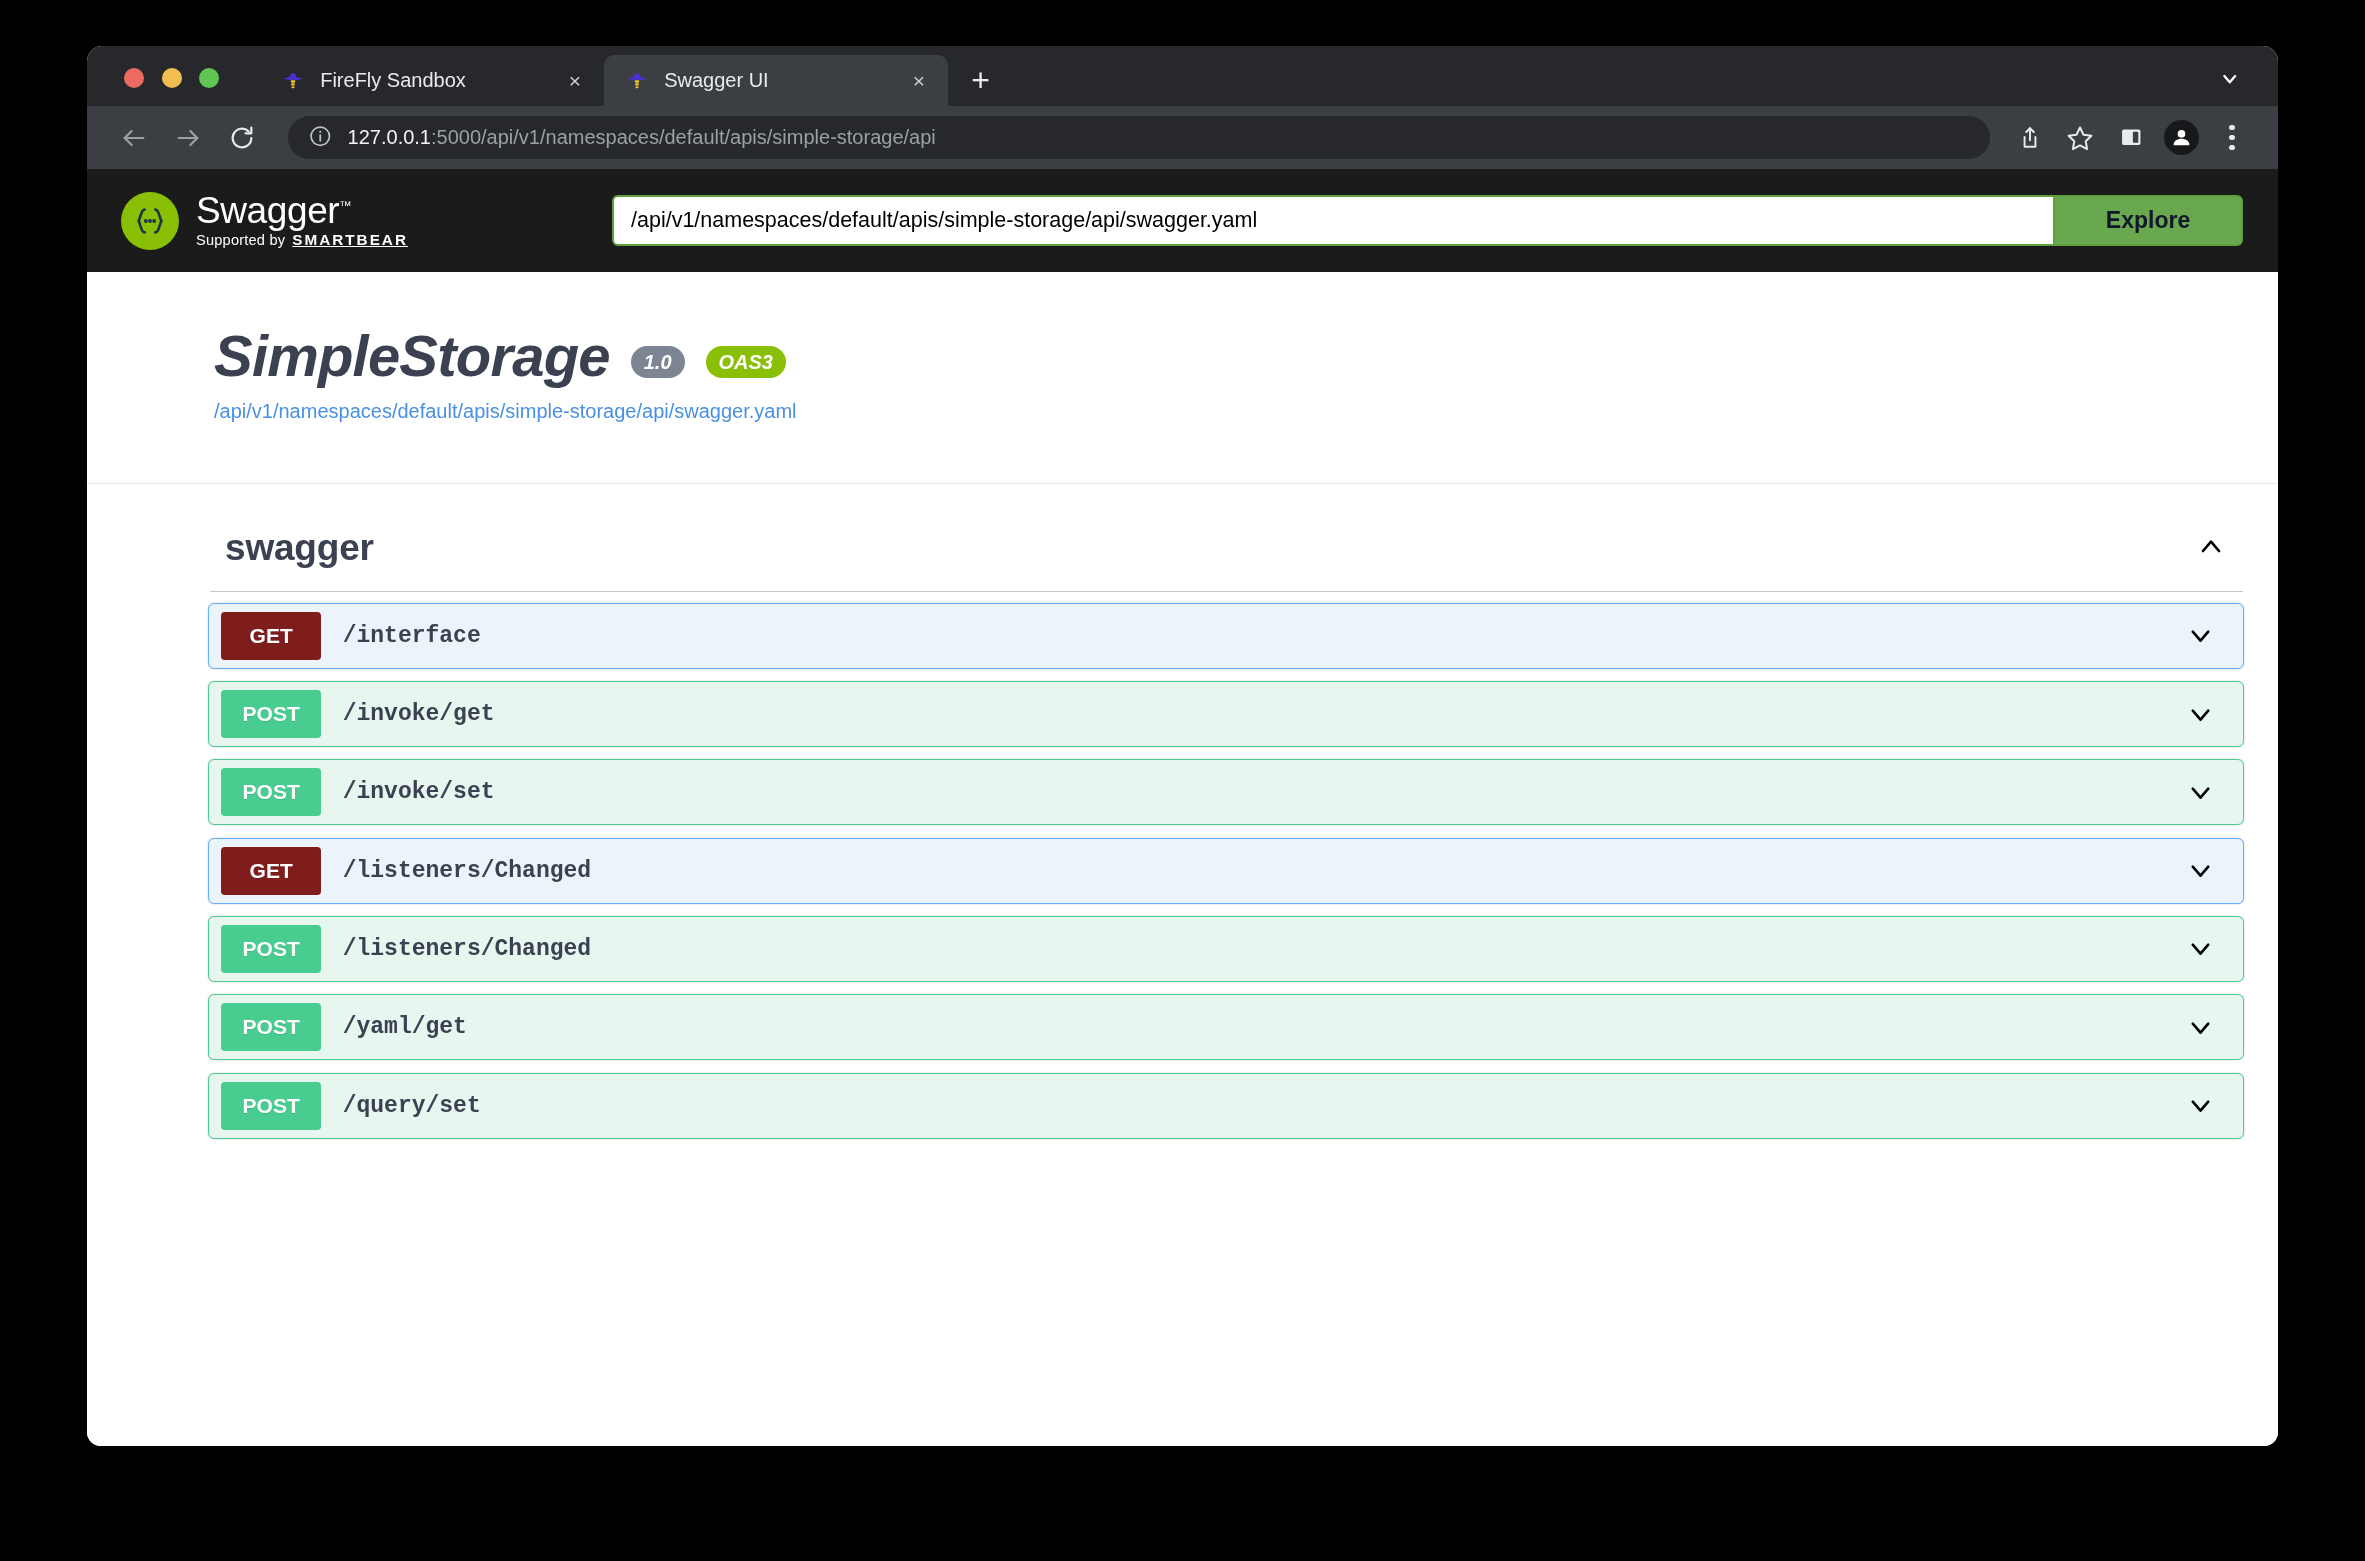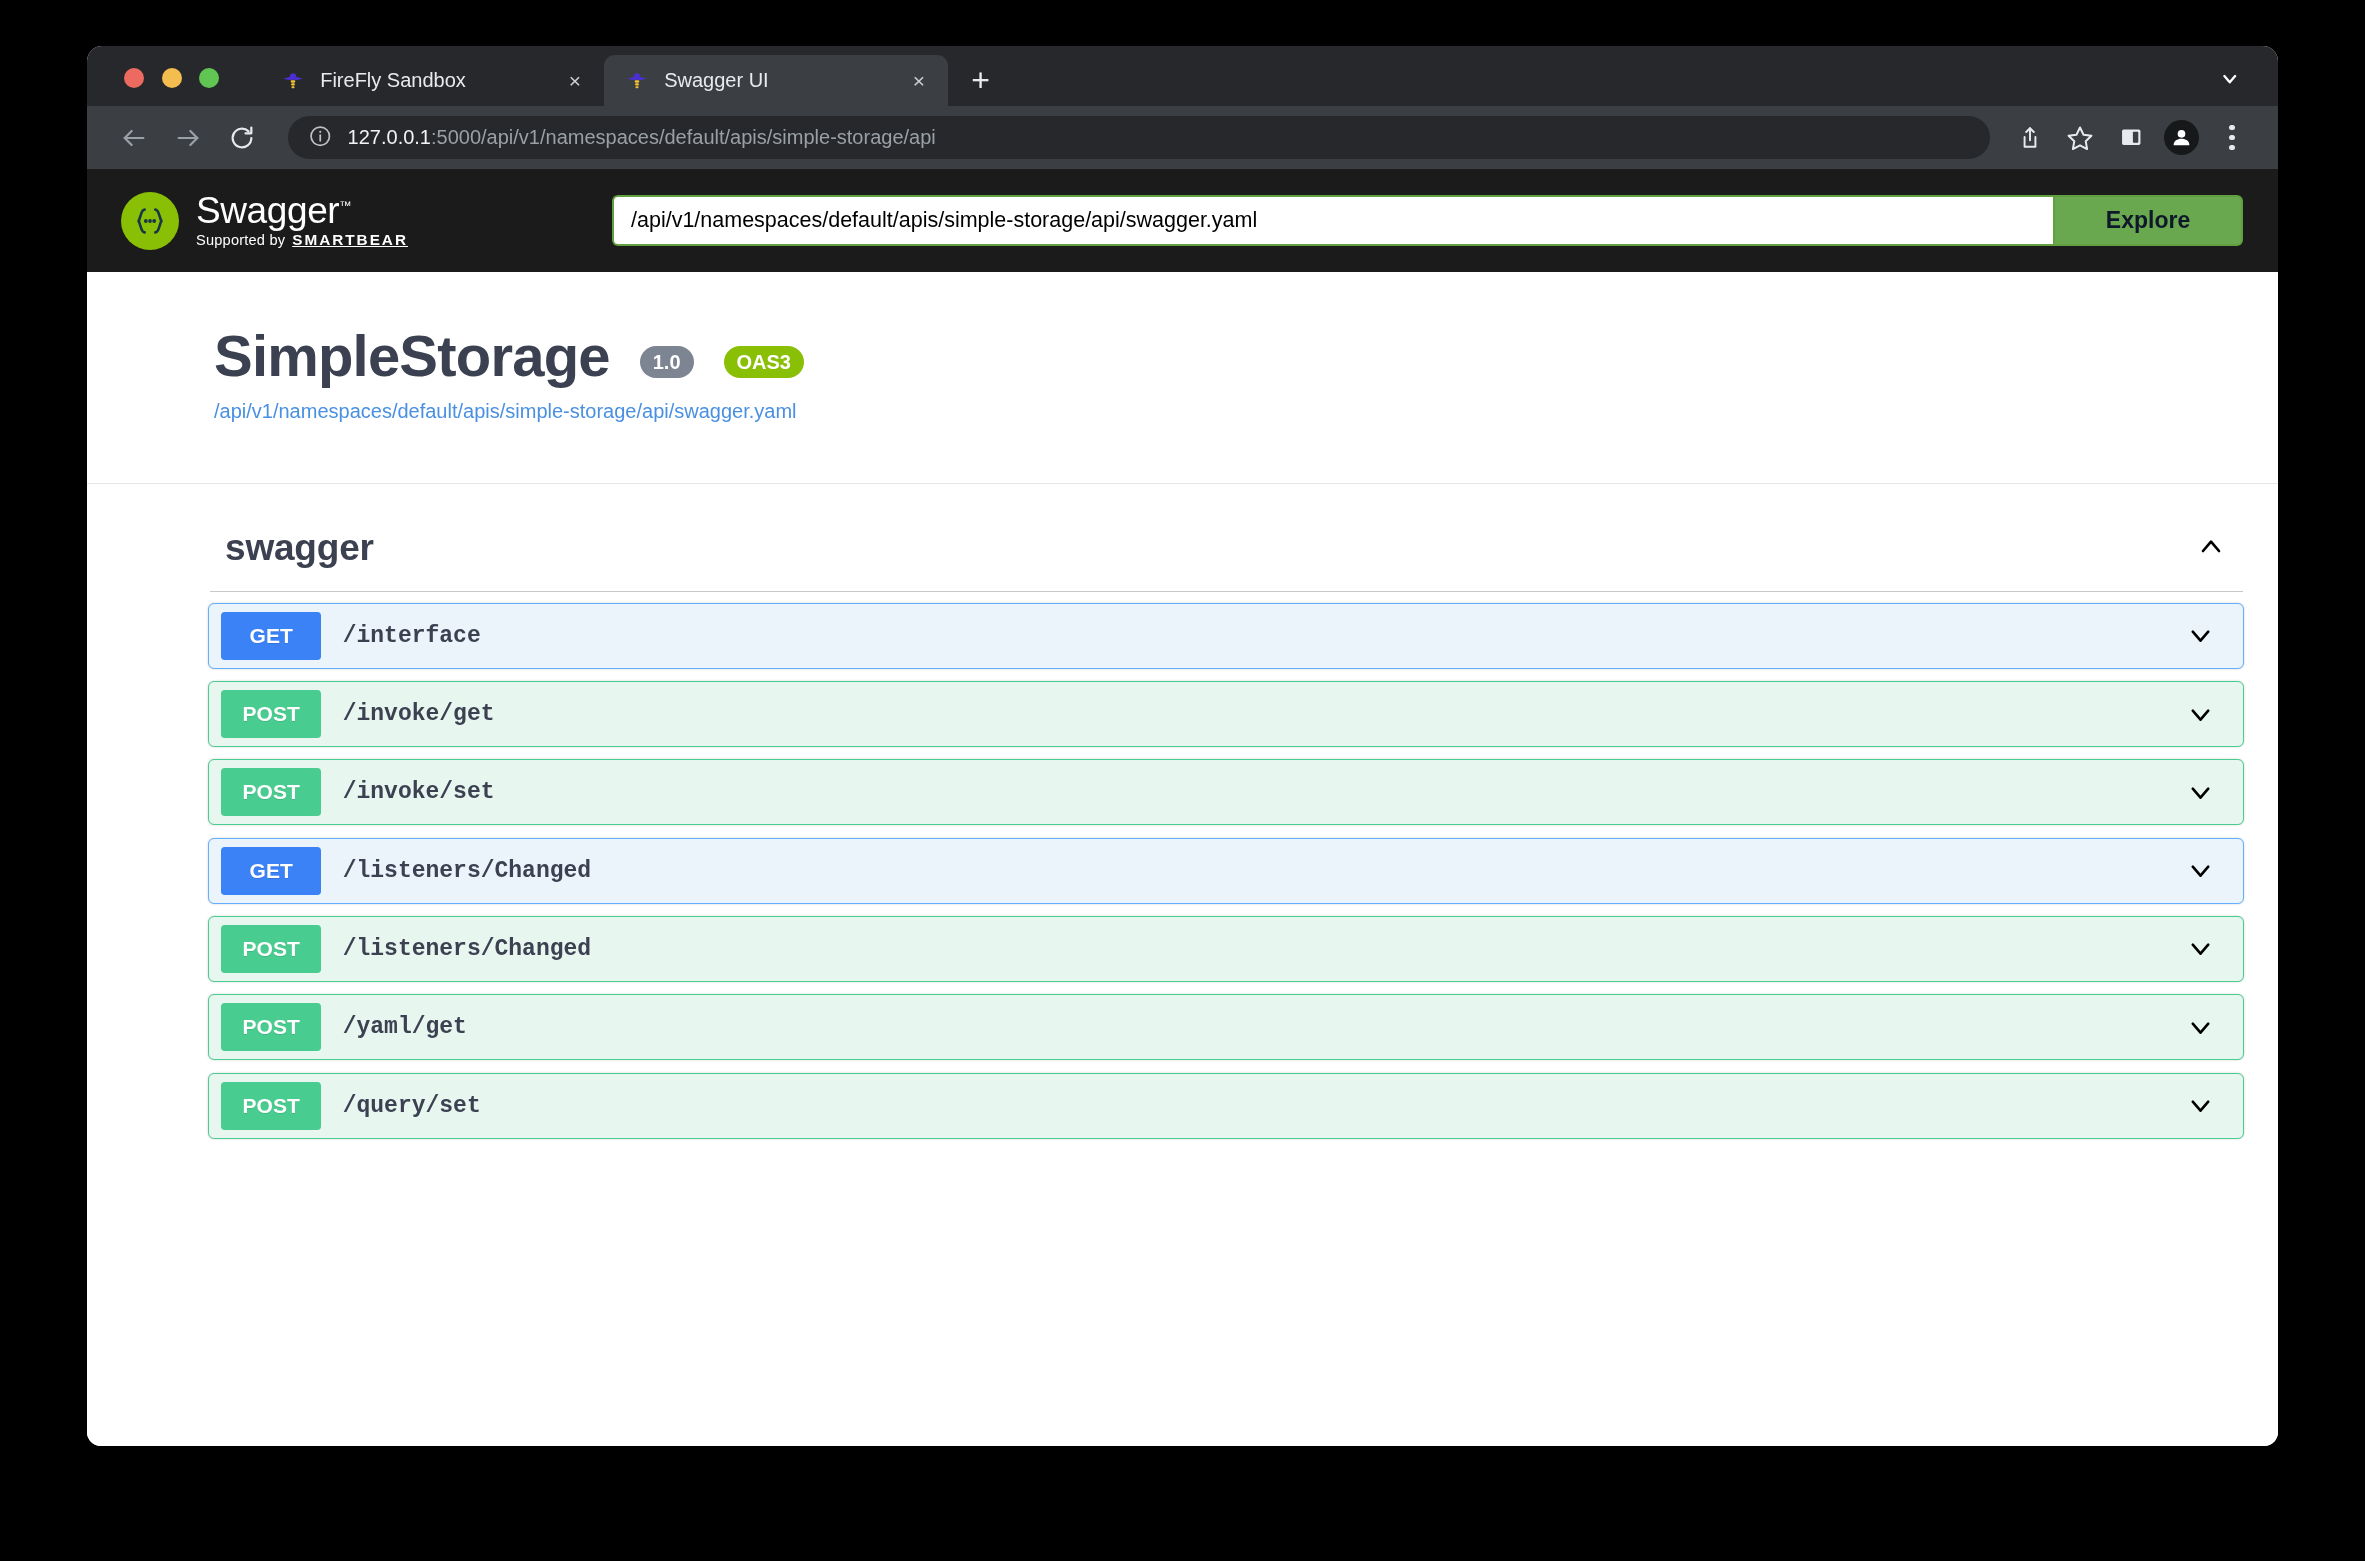--- a/index.html
+++ b/index.html
@@ -149,21 +149,21 @@
     background: #6aa84f;
     border: 2.3px solid #62a03f;
     border-radius: 0 6.1px 6.1px 0;
     color: #0f172a; font-size: 23px; font-weight: 700;
     font-family: "Liberation Sans", sans-serif;
     cursor: pointer;
   }
 
   .info-block { padding: 55px 0 0 0; }
   .info-inner { padding: 0 34px 0 127px; }
-  .api-title-row { display: flex; align-items: center; gap: 30px; }
+  .api-title-row { display: flex; align-items: center; gap: 21px; font-style: italic; }
   .api-title {
     font-size: 58px; font-weight: 700; color: #3b4151;
     line-height: 1; letter-spacing: -0.8px;
   }
   .badge {
     display: inline-flex; align-items: center; justify-content: center;
     height: 32px; padding: 0 13px;
     border-radius: 44px;
     color: #ffffff; font-size: 20px; font-weight: 700;
     position: relative; top: 6.1px;
@@ -215,21 +215,21 @@
   .op-row.post { background: #e8f6f0; border: 1.5px solid #49cc90; }
   .op-method {
     width: 100px; height: 48px; flex: none;
     border-radius: 3.8px;
     display: flex; align-items: center; justify-content: center;
     color: #ffffff; font-size: 21px; font-weight: 700;
     font-family: "Liberation Sans", sans-serif;
     text-shadow: 0 0.8px 0 rgba(0,0,0,0.1);
     margin-left: 6.1px;
   }
-  .op-method.get { background: #3b82f6; text-align: center; }
+  .op-method.get { background: #7f1d1d; text-align: center; }
   .op-method.post { background: #49cc90; }
   .op-path {
     margin-left: 21.5px;
     font-family: "Liberation Mono", monospace;
     font-size: 23px; font-weight: 700; color: #3b4151;
     flex: 1 1 auto;
   }
   .op-chevron { flex: none; width: 34px; display: flex; justify-content: center; }
 </style>
 </head>

